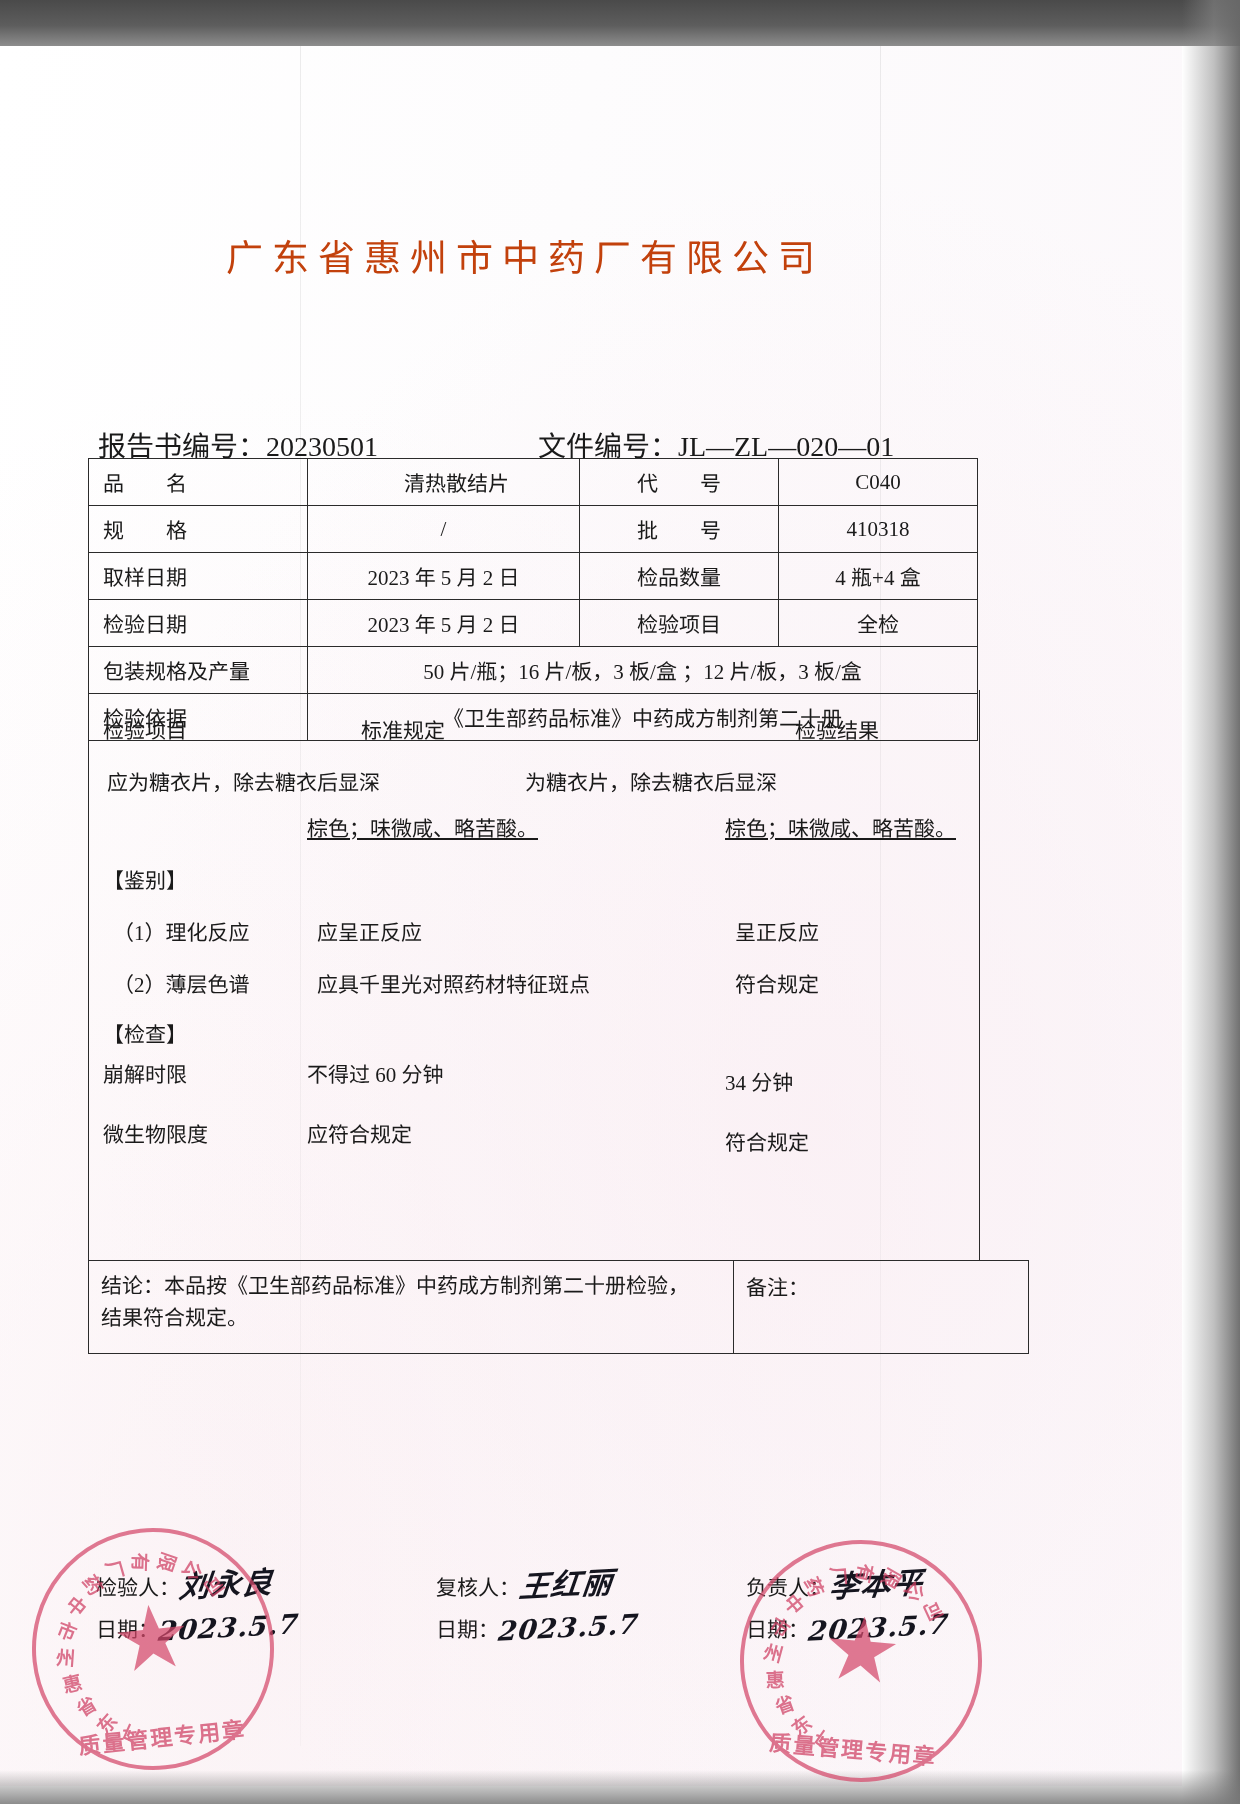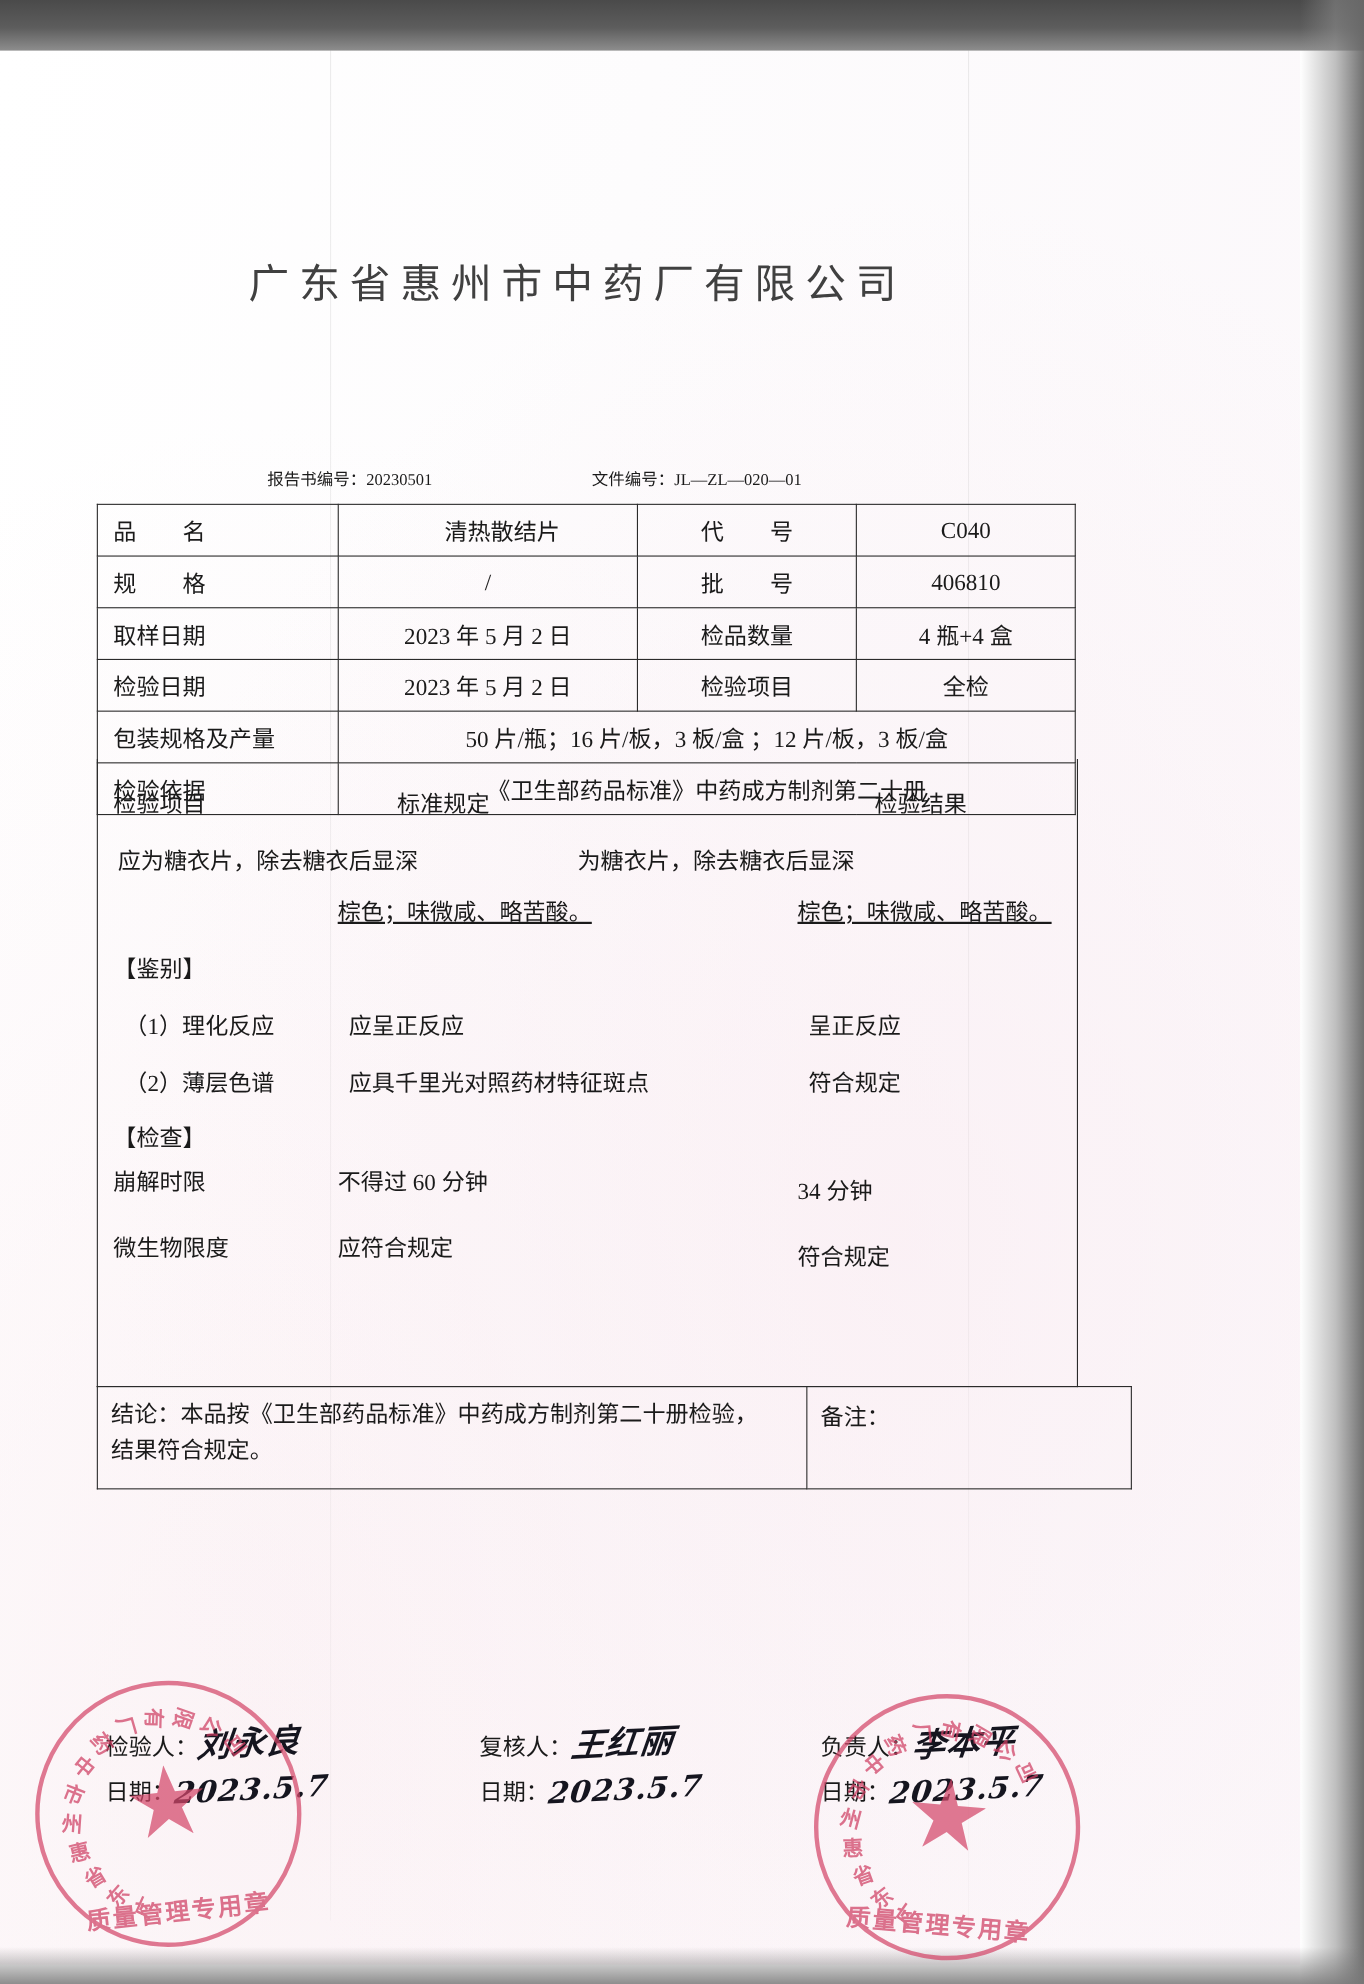--- a/index.html
+++ b/index.html
@@ -57,33 +57,32 @@
   .title-block {
     position: absolute;
     top: 228px; left: 0;
     width: 1050px;
     text-align: center;
   }
   .title-line1, .title-line2 {
     font-family: "DejaVu Serif", "Liberation Serif", serif;
     font-size: 37px;
     letter-spacing: 9px;
-    color: #404040;
+    color: #c2410c;
     white-space: nowrap;
   }
   .title-line2 { margin-top: 16px; }
 
   
   .numline {
     position: absolute;
     top: 424px; left: 98px;
     width: 880px;
-    font-size: 15px;
+    font-size: 28px;
     display: flex;
-    text-align: center;
   }
   .numline .report-no { width: 440px; }
   .numline .file-no { }
 
   
   .main-table {
     position: absolute;
     top: 458px; left: 88px;
     width: 890px;
     border-collapse: collapse;
@@ -264,21 +263,21 @@
       <tr>
         <td class="lbl">品　　名</td>
         <td class="val-center" style="text-align:center; padding-left:40px;">清热散结片</td>
         <td class="lbl-r">代　　号</td>
         <td class="val-r">C040</td>
       </tr>
       <tr>
         <td class="lbl">规　　格</td>
         <td class="val-center">/</td>
         <td class="lbl-r">批　　号</td>
-        <td class="val-r">406810</td>
+        <td class="val-r">410318</td>
       </tr>
       <tr>
         <td class="lbl">取样日期</td>
         <td class="val-center">2023 年 5 月 2 日</td>
         <td class="lbl-r">检品数量</td>
         <td class="val-r">4 瓶+4 盒</td>
       </tr>
       <tr>
         <td class="lbl">检验日期</td>
         <td class="val-center">2023 年 5 月 2 日</td>

